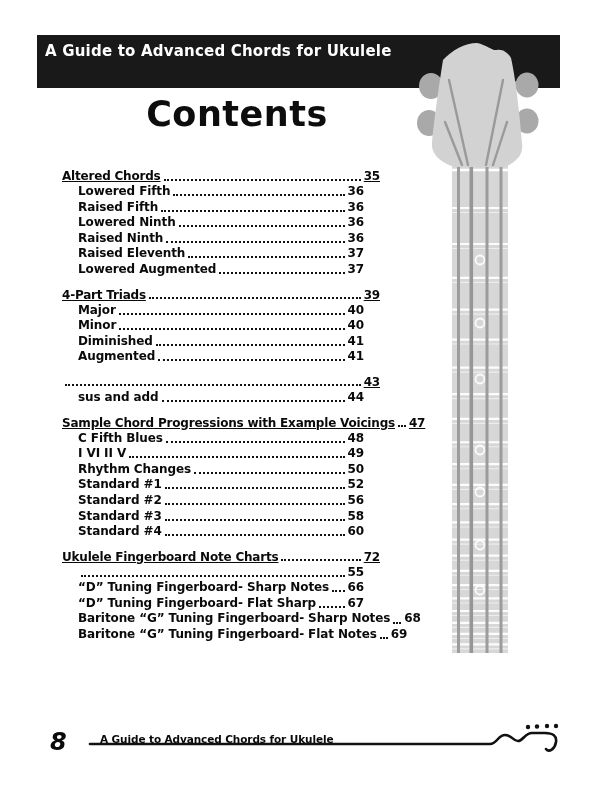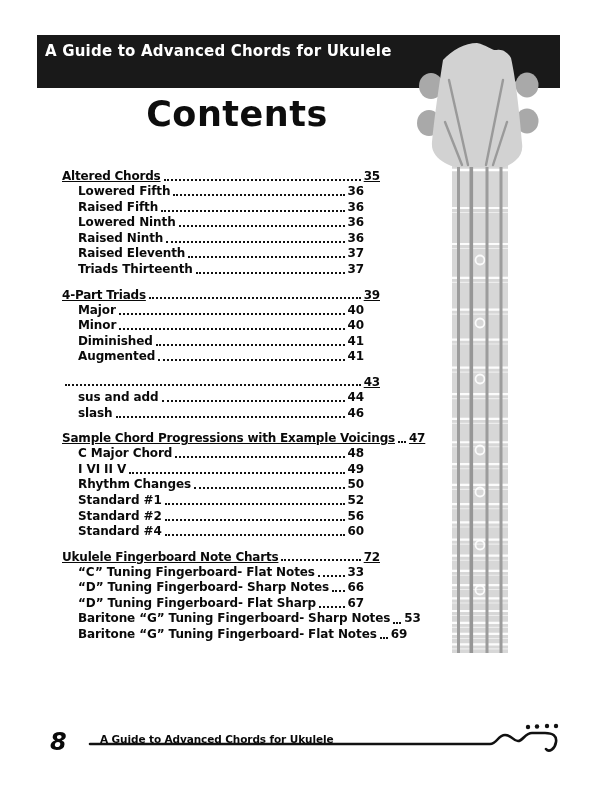--- a/index.html
+++ b/index.html
@@ -189,21 +189,21 @@
         <span class="toc-label">Raised Ninth</span>
         <span class="toc-dots"></span>
         <span class="toc-page">36</span>
       </div>
       <div class="toc-row toc-item">
         <span class="toc-label">Raised Eleventh</span>
         <span class="toc-dots"></span>
         <span class="toc-page">37</span>
       </div>
       <div class="toc-row toc-item">
-        <span class="toc-label">Triads Thirteenth</span>
+        <span class="toc-label">Lowered Augmented</span>
         <span class="toc-dots"></span>
         <span class="toc-page">37</span>
       </div>
       <div class="toc-row toc-section">
         <span class="toc-label">4-Part Triads</span>
         <span class="toc-dots"></span>
         <span class="toc-page">39</span>
       </div>
       <div class="toc-row toc-item">
         <span class="toc-label">Major</span>
@@ -227,32 +227,27 @@
       </div>
       <div class="toc-row toc-section">
         <span class="toc-dots"></span>
         <span class="toc-page">43</span>
       </div>
       <div class="toc-row toc-item">
         <span class="toc-label">sus and add</span>
         <span class="toc-dots"></span>
         <span class="toc-page">44</span>
       </div>
-      <div class="toc-row toc-item">
-        <span class="toc-label">slash</span>
-        <span class="toc-dots"></span>
-        <span class="toc-page">46</span>
-      </div>
       <div class="toc-row toc-section">
         <span class="toc-label">Sample Chord Progressions with Example Voicings</span>
         <span class="toc-dots"></span>
         <span class="toc-page">47</span>
       </div>
       <div class="toc-row toc-item">
-        <span class="toc-label">C Major Chord</span>
+        <span class="toc-label">C Fifth Blues</span>
         <span class="toc-dots"></span>
         <span class="toc-page">48</span>
       </div>
       <div class="toc-row toc-item">
         <span class="toc-label">I VI II V</span>
         <span class="toc-dots"></span>
         <span class="toc-page">49</span>
       </div>
       <div class="toc-row toc-item">
         <span class="toc-label">Rhythm Changes</span>
@@ -263,48 +258,52 @@
         <span class="toc-label">Standard #1</span>
         <span class="toc-dots"></span>
         <span class="toc-page">52</span>
       </div>
       <div class="toc-row toc-item">
         <span class="toc-label">Standard #2</span>
         <span class="toc-dots"></span>
         <span class="toc-page">56</span>
       </div>
       <div class="toc-row toc-item">
+        <span class="toc-label">Standard #3</span>
+        <span class="toc-dots"></span>
+        <span class="toc-page">58</span>
+      </div>
+      <div class="toc-row toc-item">
         <span class="toc-label">Standard #4</span>
         <span class="toc-dots"></span>
         <span class="toc-page">60</span>
       </div>
       <div class="toc-row toc-section">
         <span class="toc-label">Ukulele Fingerboard Note Charts</span>
         <span class="toc-dots"></span>
         <span class="toc-page">72</span>
       </div>
       <div class="toc-row toc-item">
-        <span class="toc-label">“C” Tuning Fingerboard- Flat Notes</span>
-        <span class="toc-dots"></span>
-        <span class="toc-page">33</span>
+        <span class="toc-dots"></span>
+        <span class="toc-page">55</span>
       </div>
       <div class="toc-row toc-item">
         <span class="toc-label">“D” Tuning Fingerboard- Sharp Notes</span>
         <span class="toc-dots"></span>
         <span class="toc-page">66</span>
       </div>
       <div class="toc-row toc-item">
         <span class="toc-label">“D” Tuning Fingerboard- Flat Sharp</span>
         <span class="toc-dots"></span>
         <span class="toc-page">67</span>
       </div>
       <div class="toc-row toc-item">
         <span class="toc-label">Baritone “G” Tuning Fingerboard- Sharp Notes</span>
         <span class="toc-dots"></span>
-        <span class="toc-page">53</span>
+        <span class="toc-page">68</span>
       </div>
       <div class="toc-row toc-item">
         <span class="toc-label">Baritone “G” Tuning Fingerboard- Flat Notes</span>
         <span class="toc-dots"></span>
         <span class="toc-page">69</span>
       </div>
     </div>
 
   <div class="footer">
     <span class="footer-pagenum">8</span>

